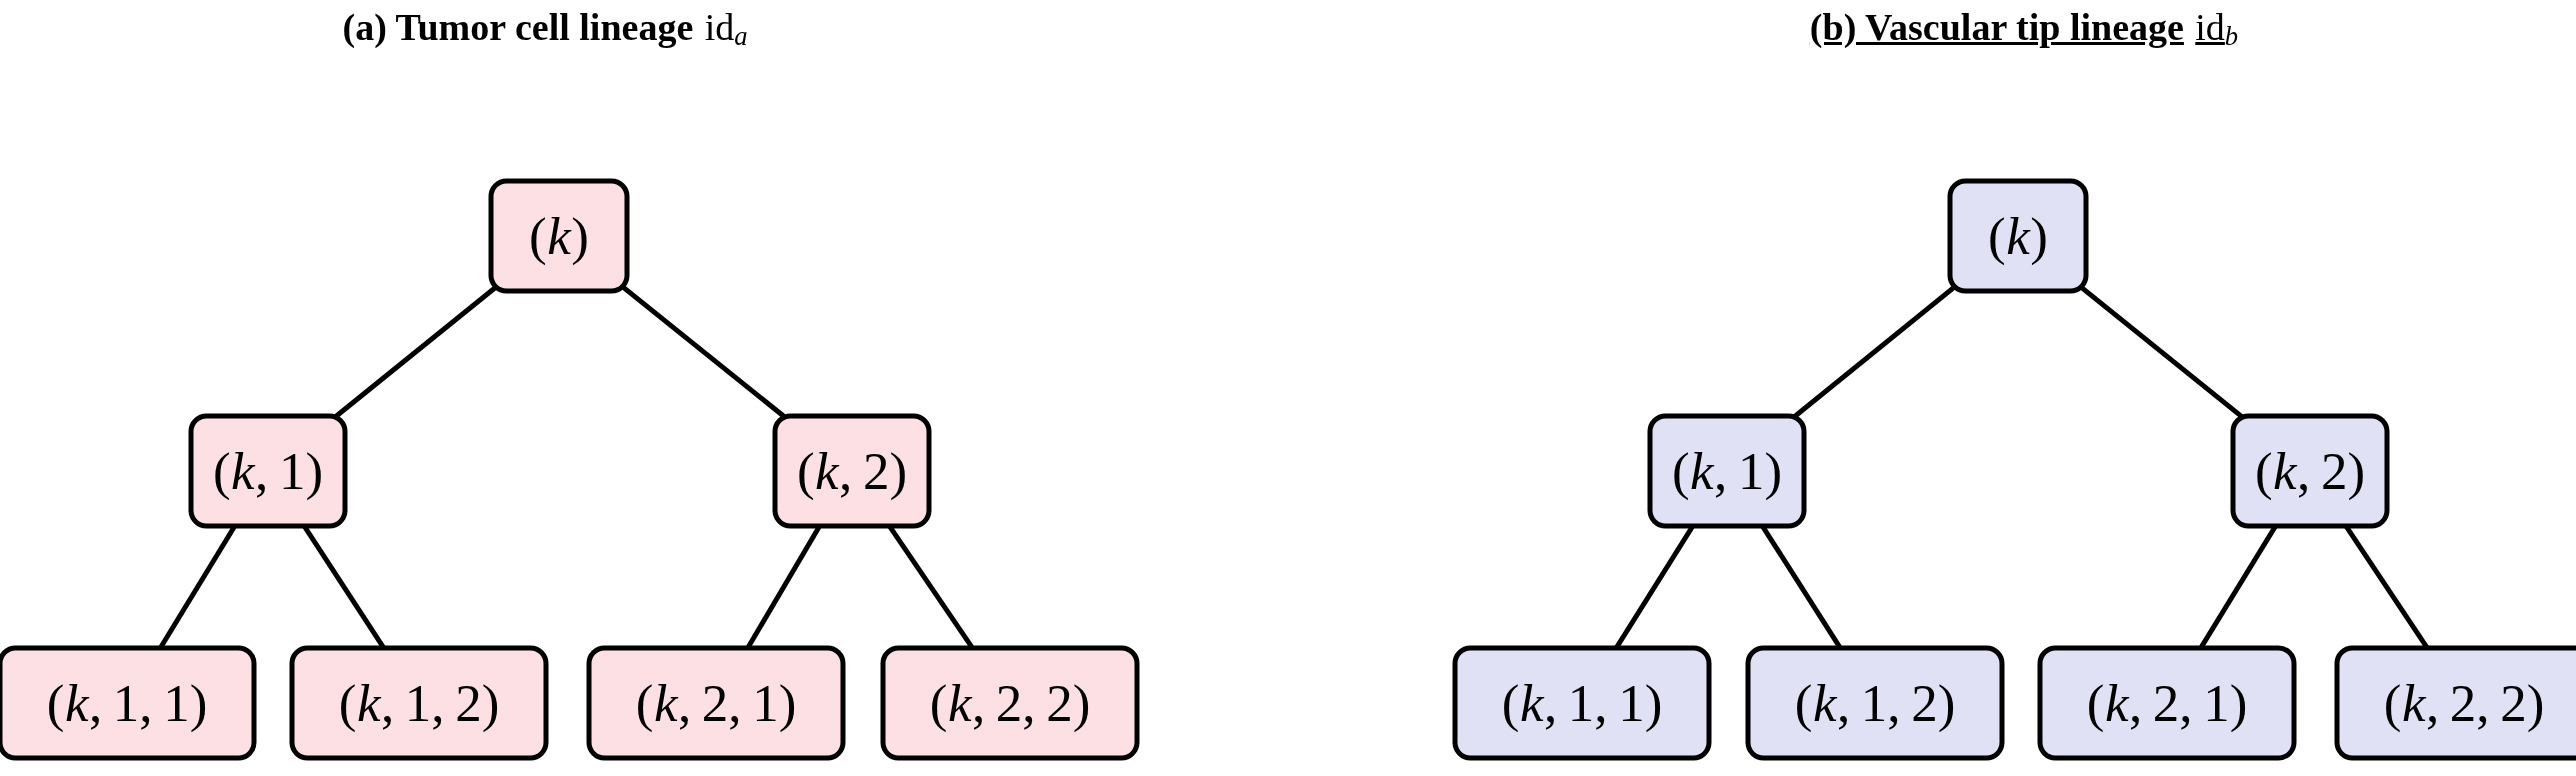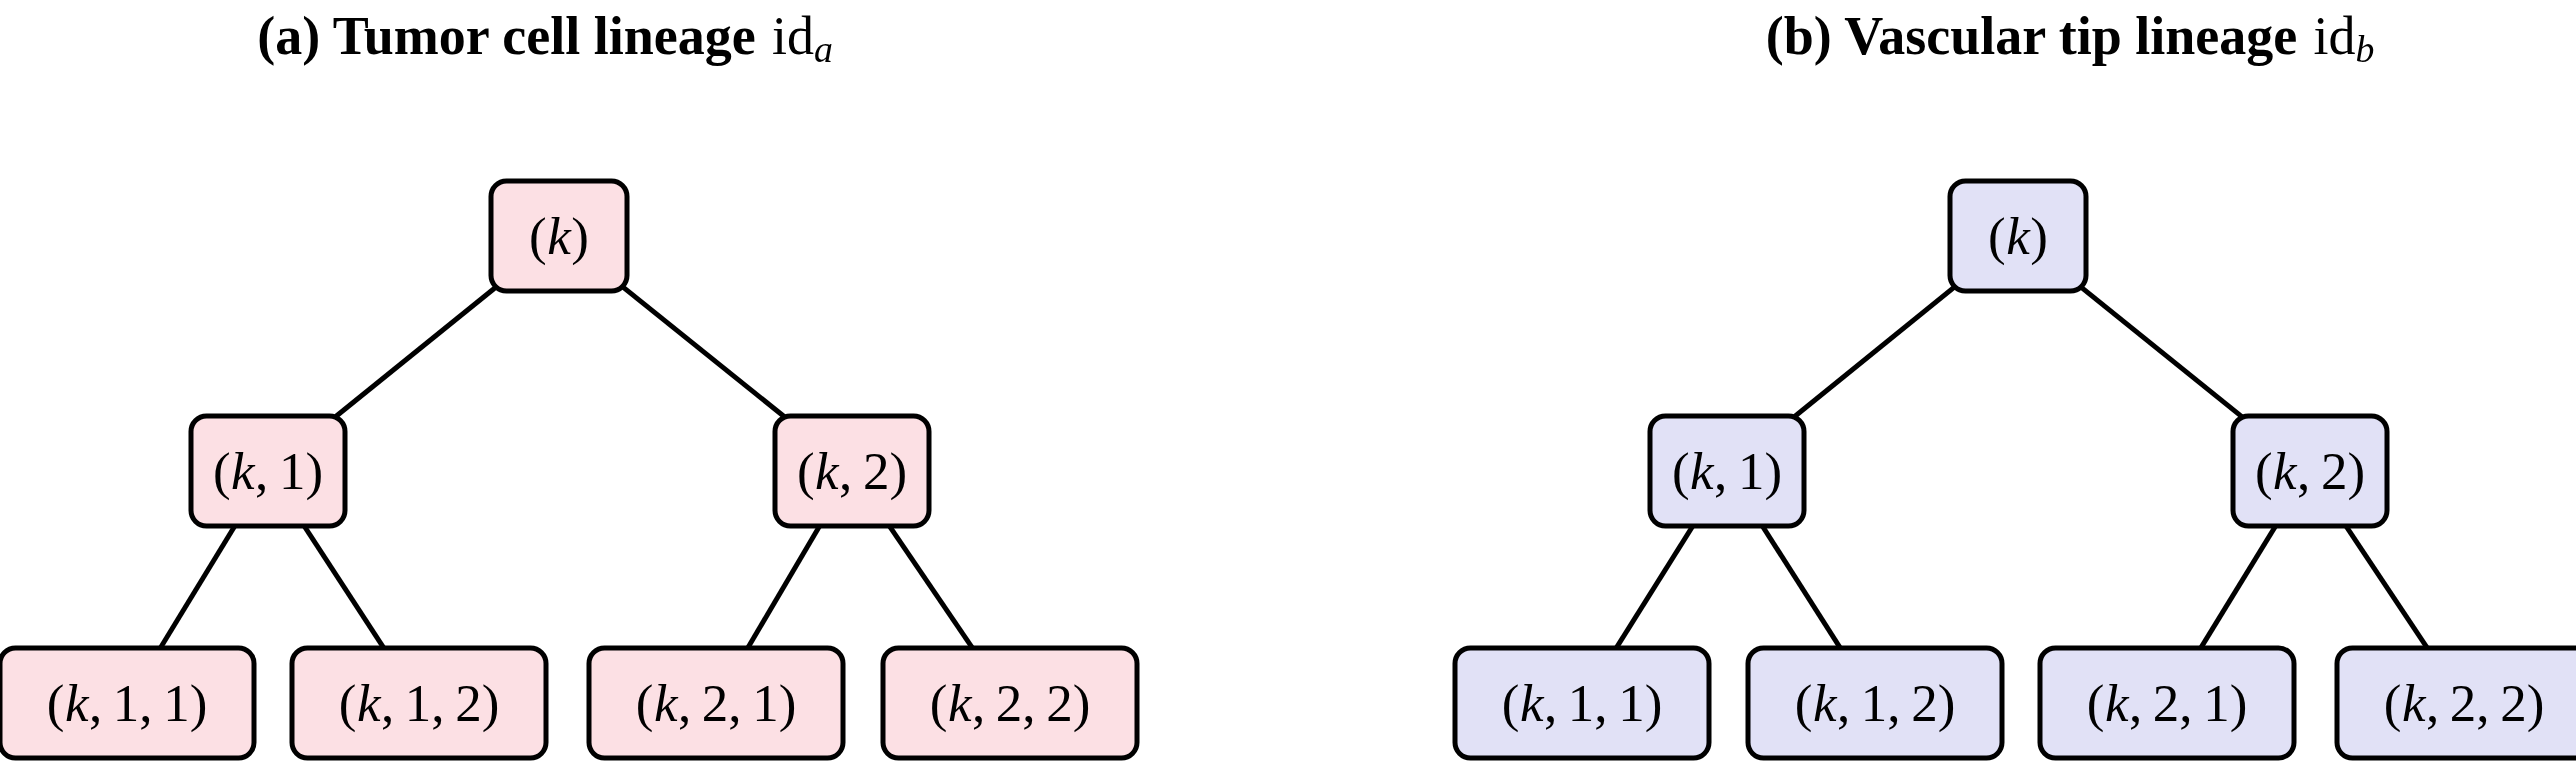--- a/index.html
+++ b/index.html
@@ -23,26 +23,26 @@
     height: 776px;
   }
   .panel.left  { left: 0; }
   .panel.right { left: 1288px; }
 
   .fig-title {
     position: absolute;
     top: 6.6px;
     transform: translateX(-50%);
     white-space: nowrap;
-    font-size: 54px;
+    font-size: 38px;
     line-height: 1.1;
     text-align: right;
   }
   .panel.left  .fig-title { left: 545px; }
-  .panel.right .fig-title { left: 782px; }
+  .panel.right .fig-title { left: 736px; text-decoration: underline; }
   .t-bold  { font-weight: 700; }
   .t-roman { font-weight: 400; margin-left: 0.30em; }
   .t-sub   { font-weight: 400; font-style: italic; font-size: 0.70em;
              position: relative; top: 0.22em; }
 
   .edges {
     position: absolute;
     left: 0; top: 0;
     width: 1288px;
     height: 776px;

